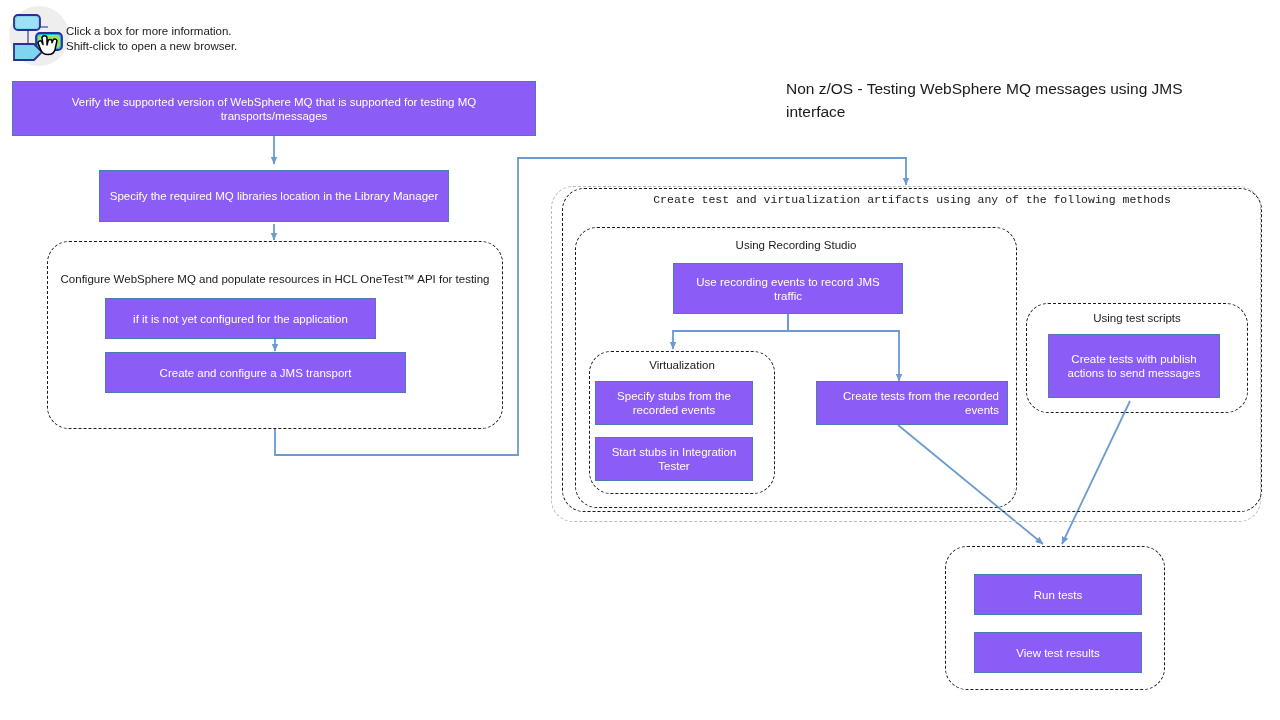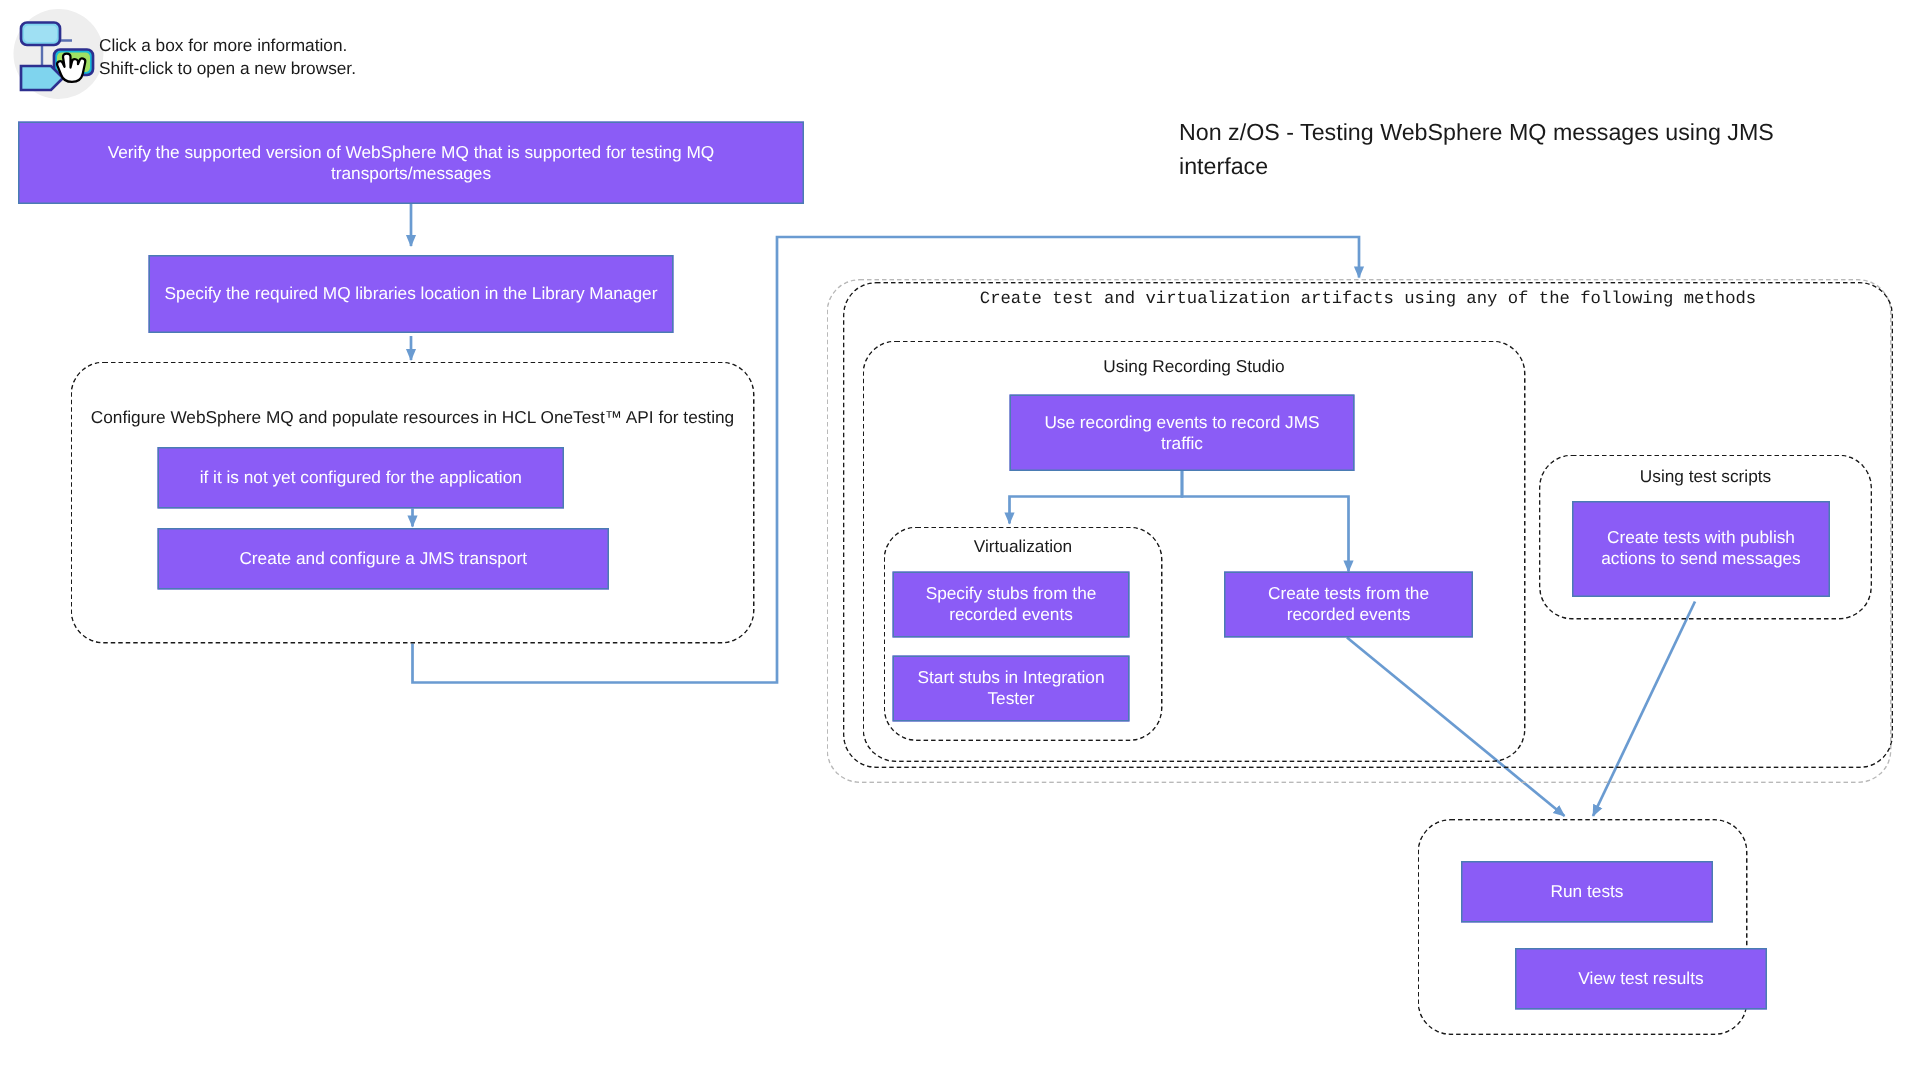--- a/index.html
+++ b/index.html
@@ -157,22 +157,22 @@
 <div class="group-label" style="left:585px; top:238px; width:422px;">Using Recording Studio</div>
 
 <div class="node" style="left:673px; top:263px; width:230px; height:51px;">Use recording events to record JMS traffic</div>
 
 <div class="group" style="left:589px; top:351px; width:186px; height:143px;"></div>
 <div class="group-label" style="left:594px; top:358px; width:176px;">Virtualization</div>
 
 <div class="node" style="left:595px; top:381px; width:158px; height:44px;">Specify stubs from the recorded events</div>
 <div class="node" style="left:595px; top:437px; width:158px; height:44px;">Start stubs in Integration Tester</div>
 
-<div class="node" style="left:816px; top:381px; width:166px; height:44px;">Create tests from the recorded events</div>
+<div class="node" style="left:816px; top:381px; width:192px; height:44px;text-align:right;">Create tests from the recorded events</div>
 
 <div class="group" style="left:1026px; top:303px; width:222px; height:110px;"></div>
 <div class="group-label" style="left:1031px; top:311px; width:212px;">Using test scripts</div>
 
 <div class="node" style="left:1048px; top:334px; width:172px; height:64px;">Create tests with publish actions to send messages</div>
 
 <div class="group" style="left:945px; top:546px; width:220px; height:144px;"></div>
 <div class="node" style="left:974px; top:574px; width:168px; height:41px;">Run tests</div>
-<div class="node" style="left:974px; top:632px; width:168px; height:41px;margin-left:36px;">View test results</div>
+<div class="node" style="left:974px; top:632px; width:168px; height:41px;">View test results</div>
 
 </body></html>

